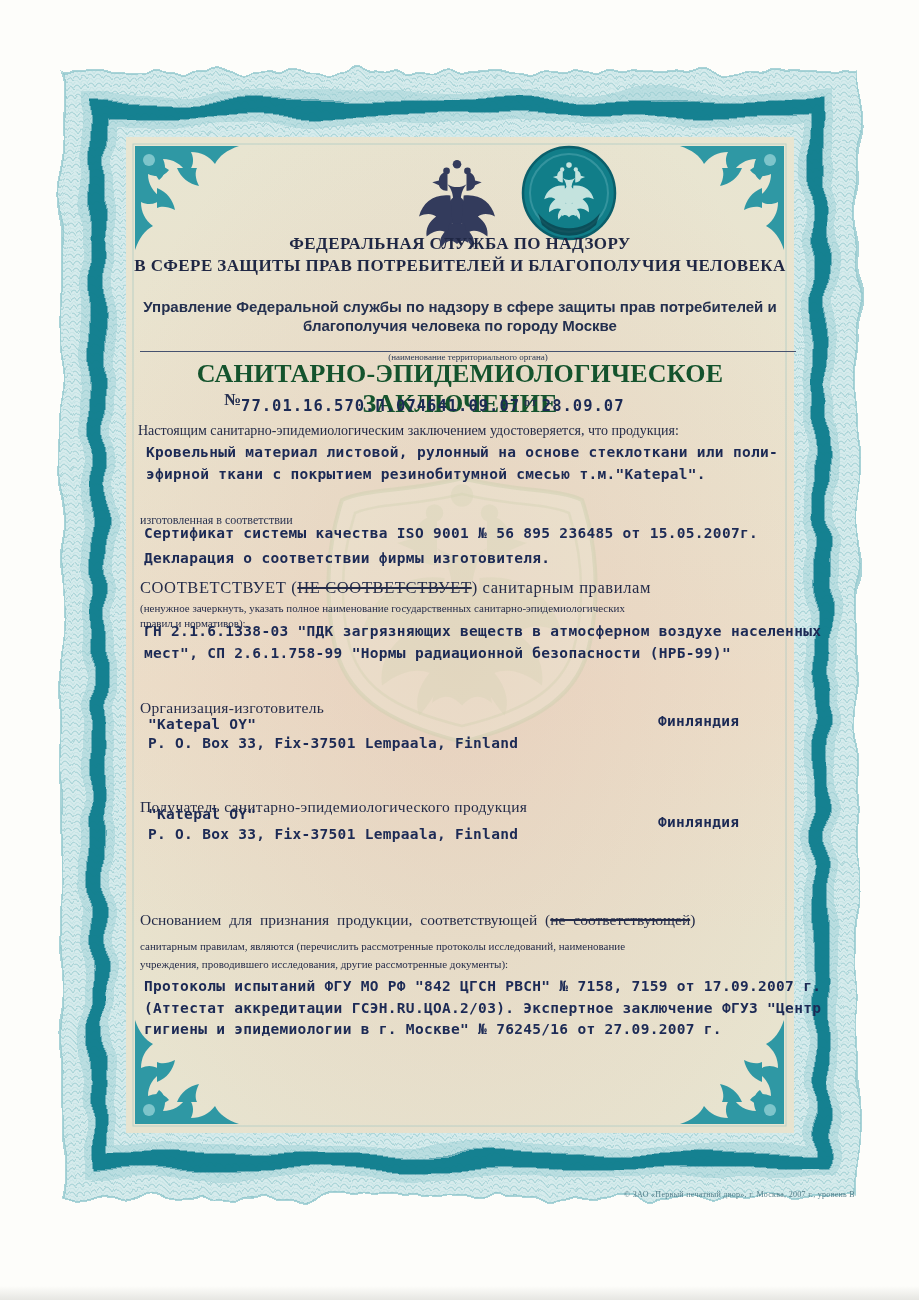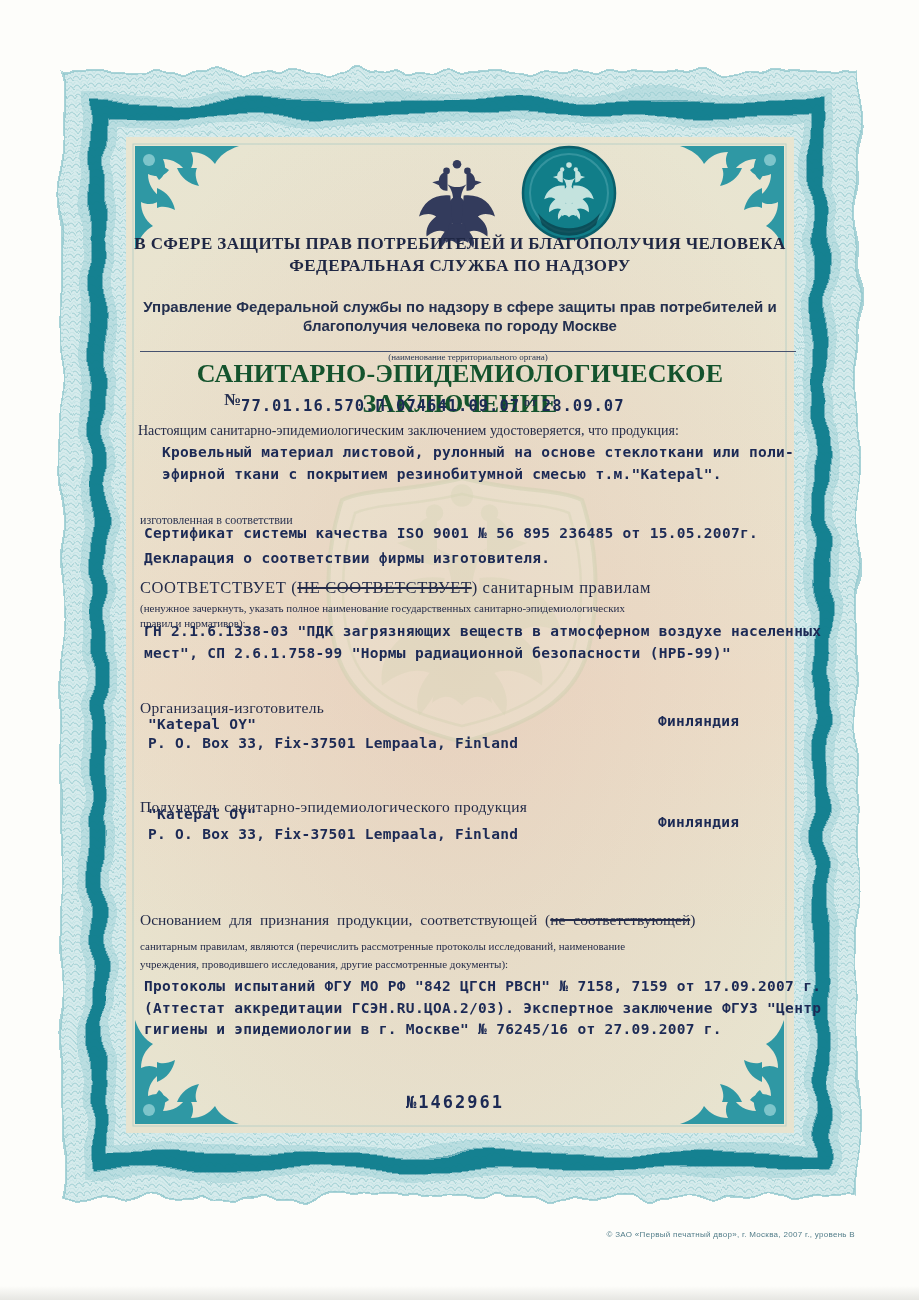--- a/index.html
+++ b/index.html
@@ -21,21 +21,21 @@
   .doc-title{left:110px;top:359px;width:700px;font-weight:bold;font-size:26px;
         color:#14532d;letter-spacing:.2px;}
   .numline{left:188px;top:390px;white-space:nowrap;margin-left:36px;}
   .no-sign{font-size:17px;font-weight:bold;color:#283252;vertical-align:6px;}
   .typed{font-family:"DejaVu Sans Mono","Liberation Mono",monospace;font-weight:bold;
         color:#1c2a55;font-size:14.5px;letter-spacing:.3px;}
   .num-big{font-size:15.5px;letter-spacing:1px;}
   .ot{font-size:12px;font-weight:bold;color:#283252;vertical-align:5px;letter-spacing:1px;}
   .intro{left:138px;top:423px;width:680px;font-size:14px;}
   .typed-block{line-height:22px;white-space:nowrap;}
-  .product{left:146px;top:441px;margin-left:16px;}
+  .product{left:146px;top:441px;}
   .small-label{font-size:12px;color:#2a3350;}
   .manuf-label{left:140px;top:513px;}
   .manuf-typed{left:144px;top:522px;}
   .compl{left:140px;top:578px;font-size:16.5px;letter-spacing:.6px;white-space:nowrap;}
   .strike{text-decoration:line-through;text-decoration-thickness:2px;margin-top:48px;}
   .note{font-size:11px;line-height:15px;}
   .note1{left:140px;top:601px;width:560px;}
   .note2{left:140px;top:616px;}
   .gn{left:144px;top:620px;}
   .block-label{font-size:15.5px;letter-spacing:.3px;}
@@ -47,21 +47,21 @@
   .rec-name{left:148px;top:806px;}
   .rec-country{left:658px;top:814px;}
   .rec-addr{left:148px;top:826px;}
   .basis1{left:140px;top:911px;width:660px;font-size:15.5px;word-spacing:4px;white-space:nowrap;}
   .basis2{left:140px;top:936px;width:680px;white-space:nowrap;}
   .basis2 .main{font-size:11px;}
   .basis3{left:140px;top:957px;}
   .protocols{left:144px;top:976px;line-height:21.5px;}
   .serial{left:135px;top:1092px;width:640px;text-align:center;font-size:17px;letter-spacing:2px;}
   .footer{left:550px;top:1190px;width:305px;font-size:8px;color:#527d89;
-        font-family:Liberation Sans, sans-serif;text-align:right;letter-spacing:.3px;margin-top:40px;}
+        font-family:Liberation Serif, serif;text-align:right;letter-spacing:.3px;}
 </style>
 </head>
 <body>
 
 <div class="page">
 
   <svg class="artwork" width="919" height="1300" viewBox="0 0 919 1300">
     <defs>
       <pattern id="gpat" width="8" height="8" patternUnits="userSpaceOnUse">
         <rect width="8" height="8" fill="#d6ebec"></rect>
@@ -152,22 +152,22 @@
     <g transform="translate(569,193)">
       <circle r="46" fill="#117e89"></circle>
       <circle r="46" fill="none" stroke="#0a5f6b" stroke-width="2.5"></circle>
       <circle r="39" fill="none" stroke="#3d9aa4" stroke-width="2" opacity="0.8"></circle>
       <path d="M-31,20 a39,39 0 0,0 62,0 l-4,12 a39,39 0 0,1 -54,0 z" fill="#083f49" opacity="0.75"></path>
       <use href="#eagle" transform="scale(0.62)" fill="#d8eee8" opacity="0.9"></use>
     </g>
   </svg>
 
   <div class="txt agency center">
+    <div>ФЕДЕРАЛЬНАЯ СЛУЖБА ПО НАДЗОРУ</div>
     <div>В СФЕРЕ ЗАЩИТЫ ПРАВ ПОТРЕБИТЕЛЕЙ И БЛАГОПОЛУЧИЯ ЧЕЛОВЕКА</div>
-    <div>ФЕДЕРАЛЬНАЯ СЛУЖБА ПО НАДЗОРУ</div>
   </div>
 
   <div class="txt dept center">
     <div>Управление Федеральной службы по надзору в сфере защиты прав потребителей и</div>
     <div>благополучия человека по городу Москве</div>
   </div>
 
   <div class="rule"></div>
   <div class="txt rule-caption center">(наименование территориального органа)</div>
 
@@ -223,19 +223,18 @@
     <span class="main">санитарным правилам, являются </span><span class="note">(перечислить рассмотренные протоколы исследований, наименование</span>
   </div>
   <div class="txt note basis3">учреждения, проводившего исследования, другие рассмотренные документы):</div>
 
   <div class="txt typed typed-block protocols">
     <div>Протоколы испытаний ФГУ МО РФ "842 ЦГСН РВСН" № 7158, 7159 от 17.09.2007 г.</div>
     <div>(Аттестат аккредитации ГСЭН.RU.ЦОА.2/03). Экспертное заключение ФГУЗ "Центр</div>
     <div>гигиены и эпидемиологии в г. Москве" № 76245/16 от 27.09.2007 г.</div>
   </div>
 
-  <div class="txt typed serial">№1462961</div>
 
   <div class="txt footer">© ЗАО «Первый печатный двор», г. Москва, 2007 г., уровень В</div>
 
   <div class="scan-edge-right"></div>
   <div class="scan-edge-bottom"></div>
 </div>
 
 </body></html>

